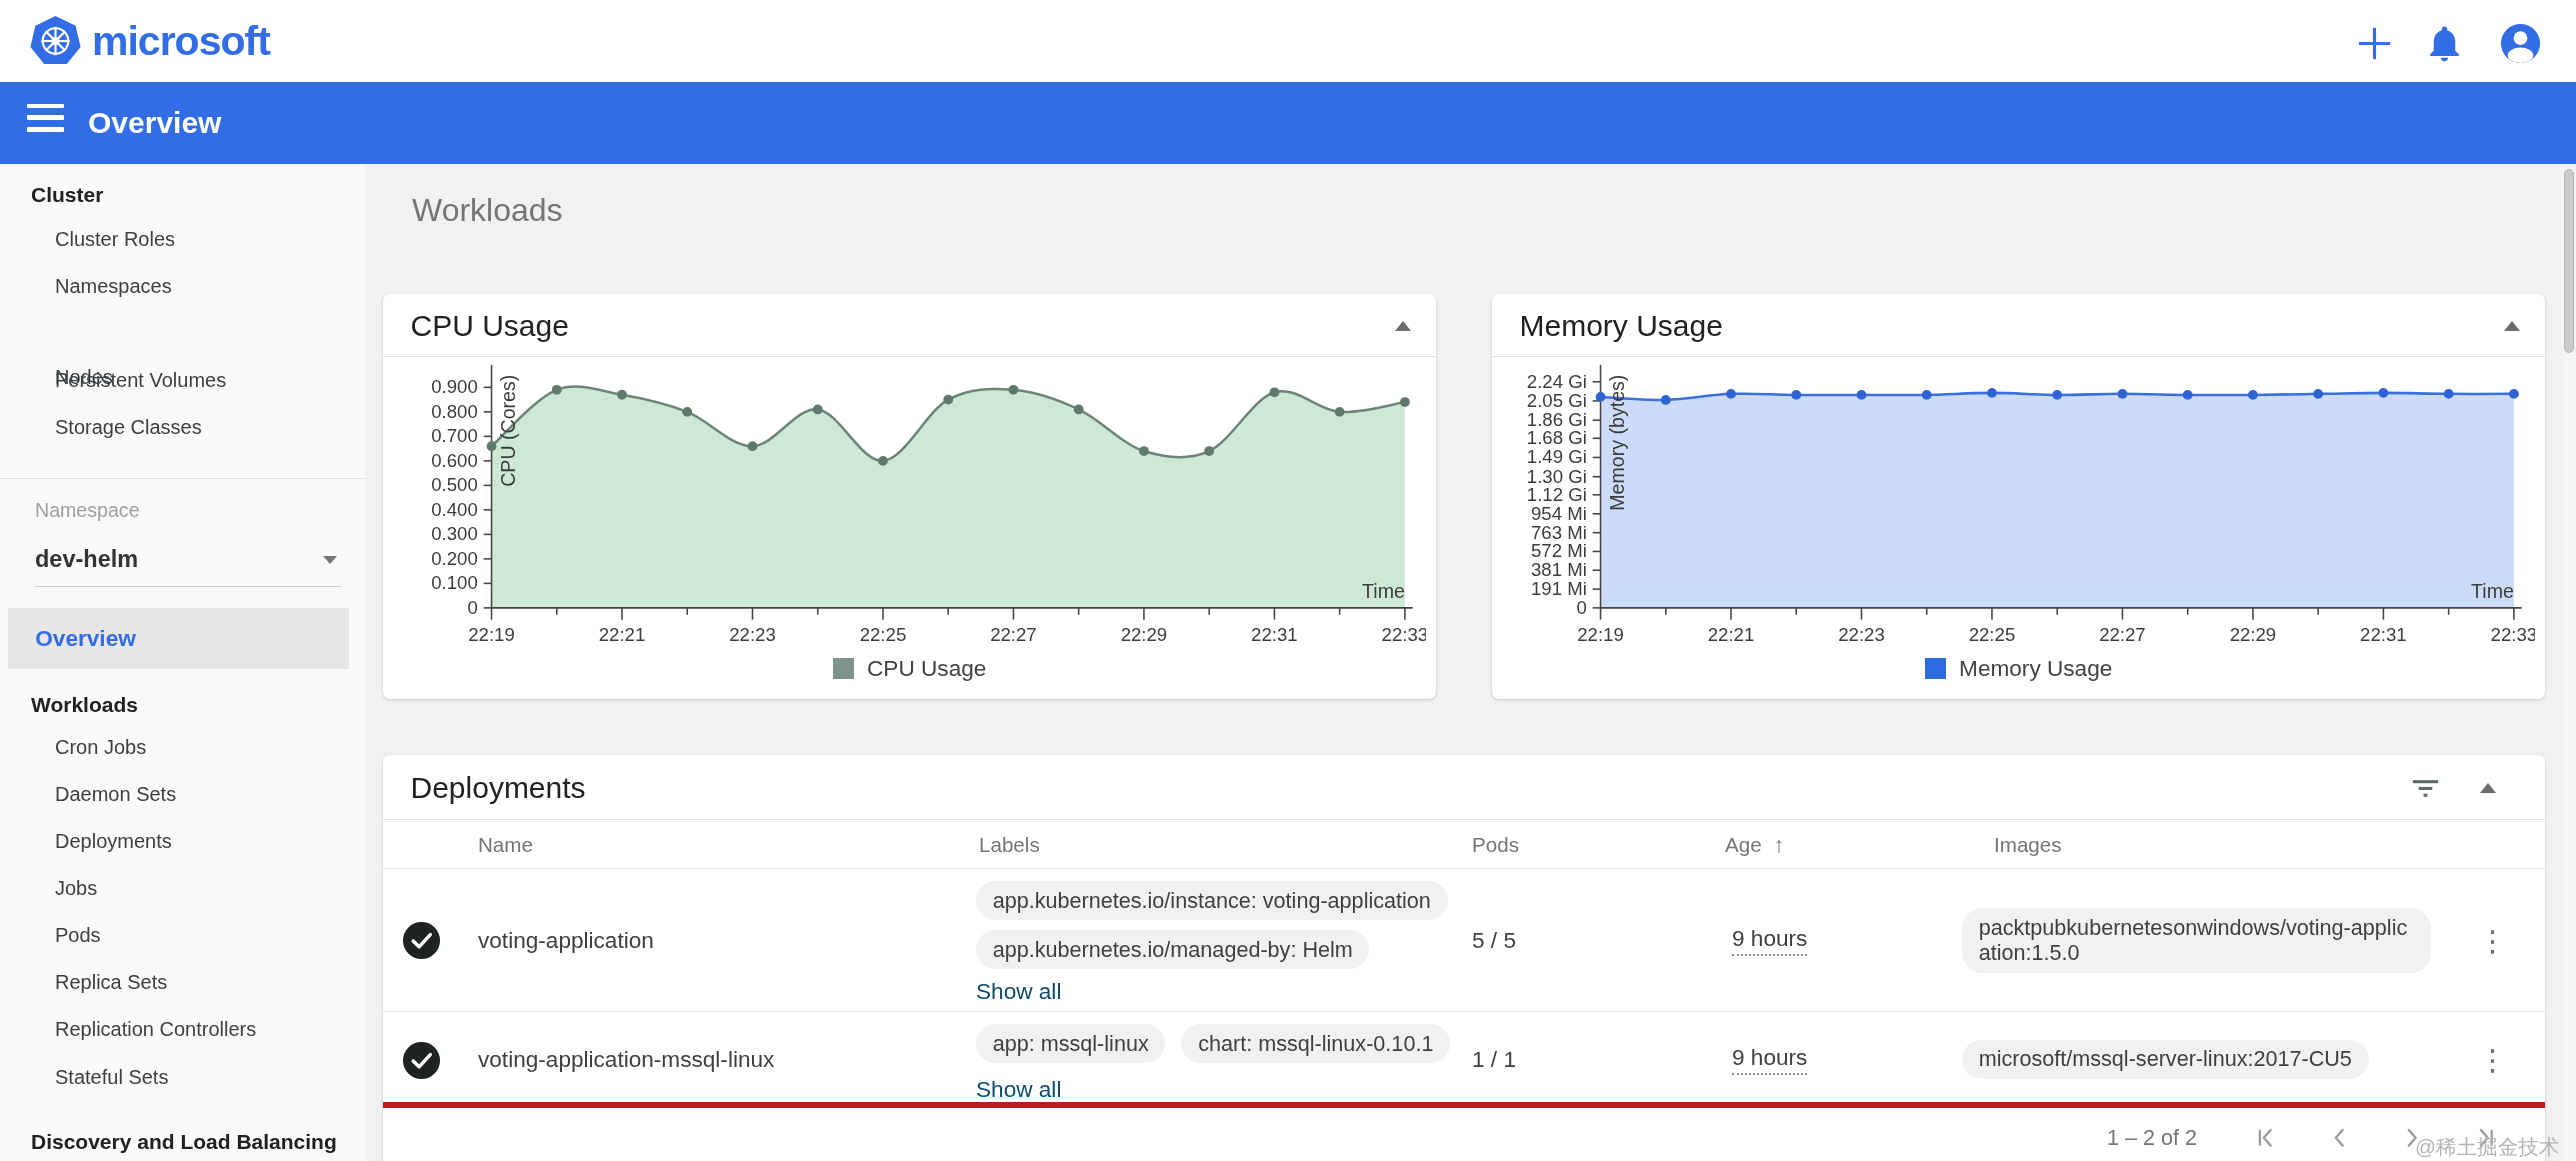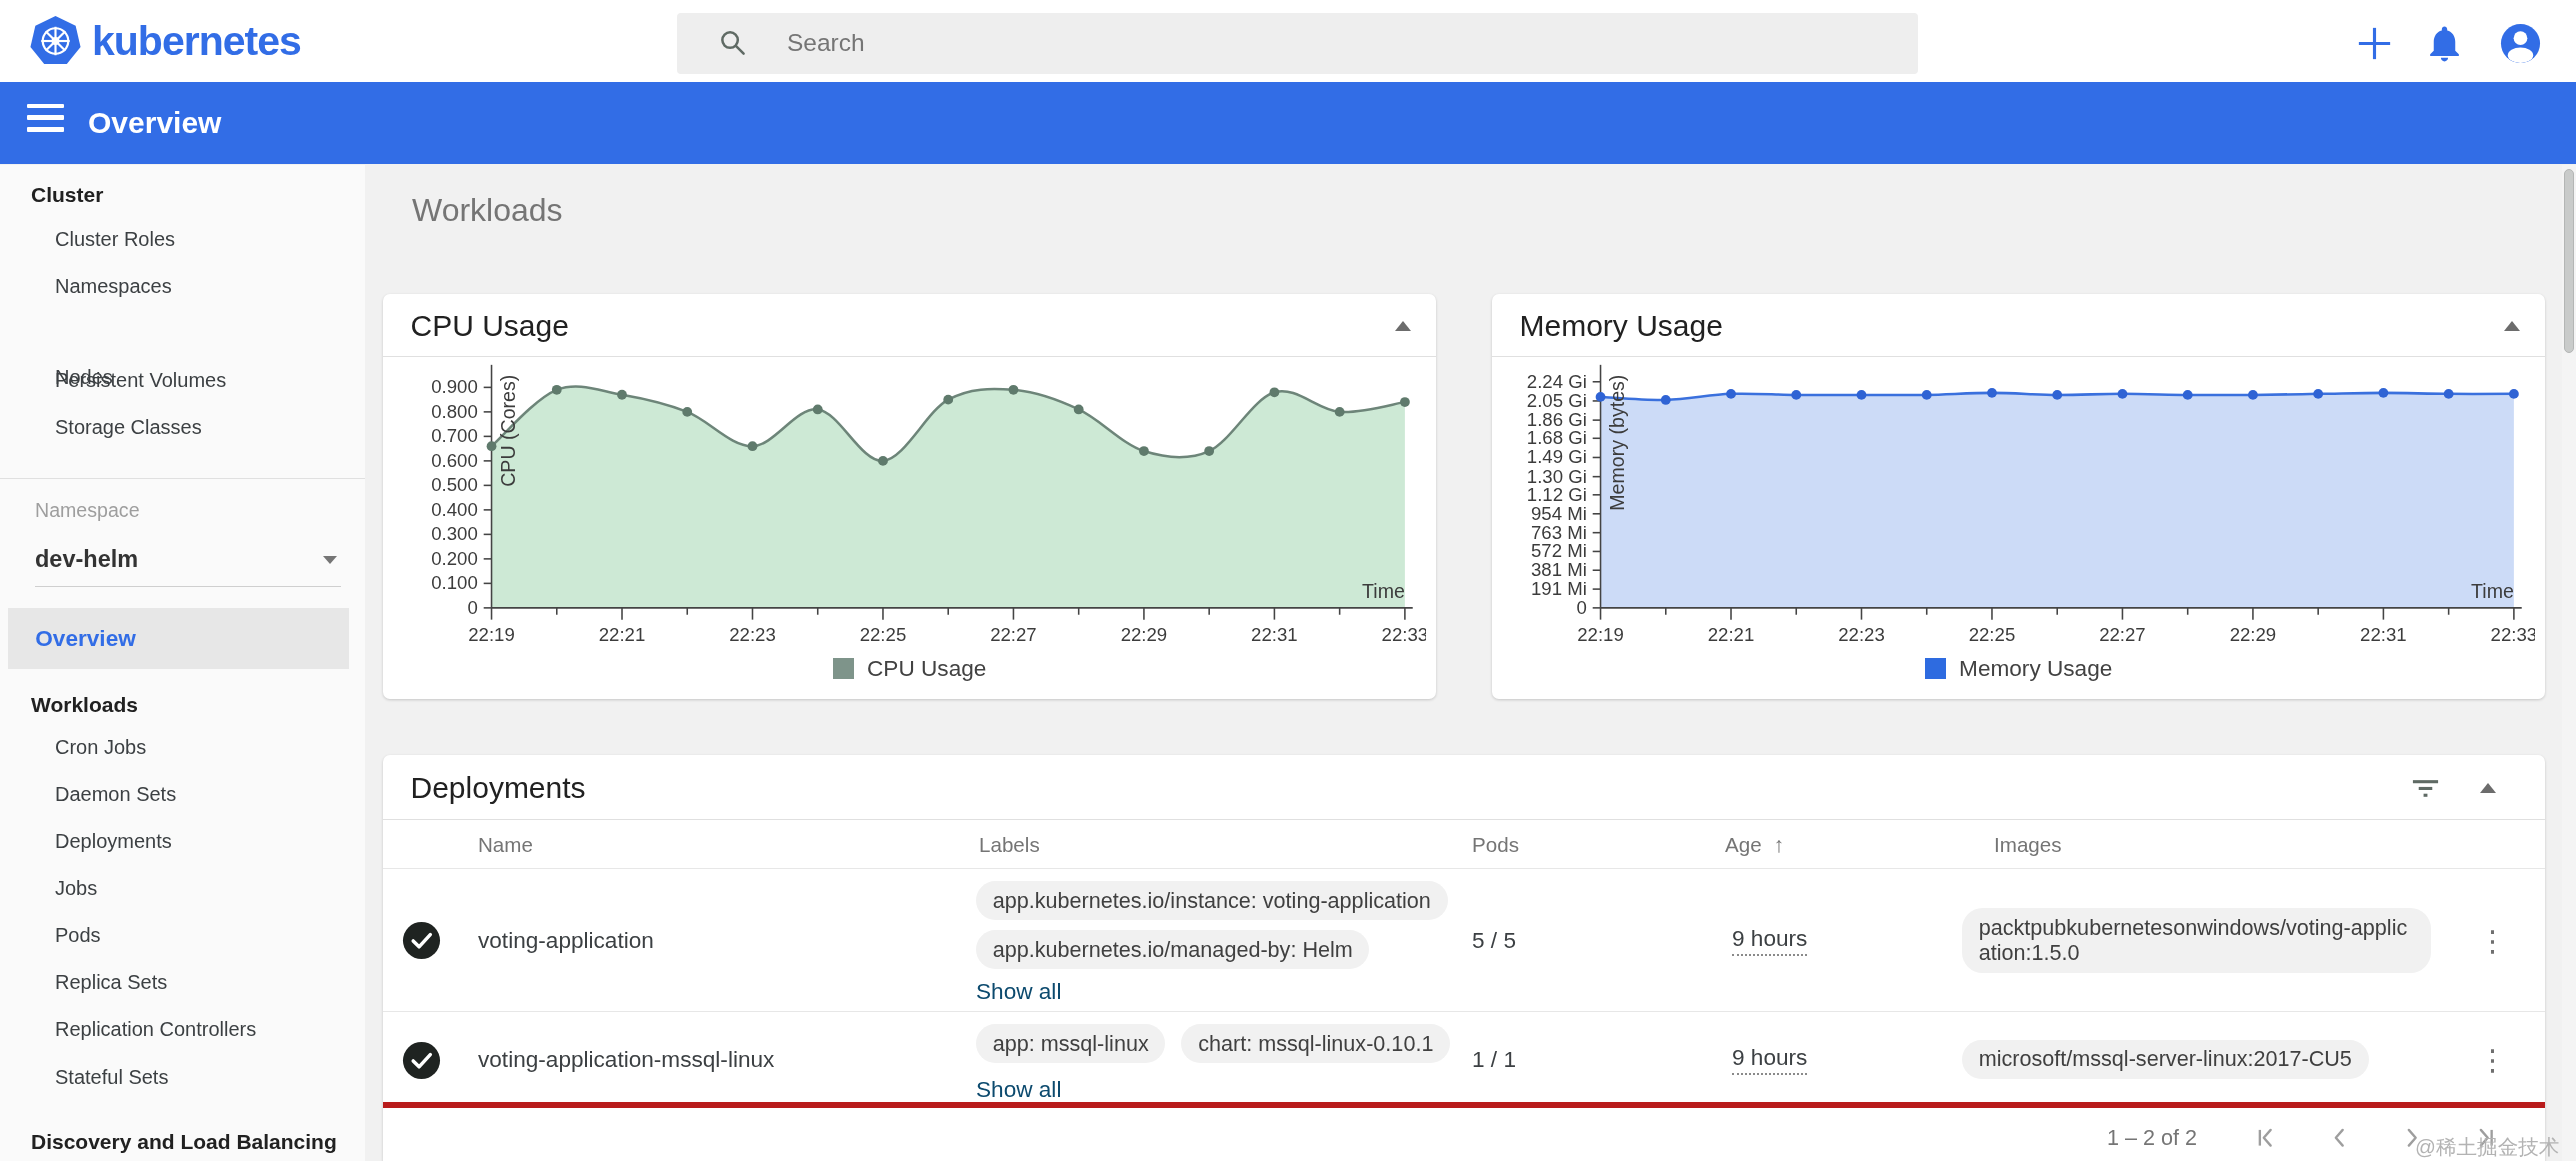--- a/index.html
+++ b/index.html
@@ -96,29 +96,22 @@
       <polygon points="28,2 48.5,12 53.5,33.5 39.5,51 16.5,51 2.5,33.5 7.5,12" fill="#326de6"></polygon>
       <g stroke="#ffffff" stroke-width="2.2" fill="none">
         <circle cx="28" cy="27.5" r="13"></circle>
         <line x1="28" y1="13" x2="28" y2="42"></line>
         <line x1="13.5" y1="27.5" x2="42.5" y2="27.5"></line>
         <line x1="18" y1="17.5" x2="38" y2="37.5"></line>
         <line x1="38" y1="17.5" x2="18" y2="37.5"></line>
       </g>
       <circle cx="28" cy="27.5" r="4" fill="#ffffff"></circle>
     </svg>
-    <div class="brand-text">kubernetes</div>
-
-    <div class="searchbar">
-      <svg width="29" height="29" viewBox="0 0 30 30">
-        <circle cx="12.5" cy="12.5" r="8" fill="none" stroke="#5f6a64" stroke-width="2.6"></circle>
-        <line x1="18.5" y1="18.5" x2="26.5" y2="26.5" stroke="#5f6a64" stroke-width="2.6" stroke-linecap="round"></line>
-      </svg>
-      <input type="text" placeholder="Search" style="">
-    </div>
+    <div class="brand-text">microsoft</div>
+
 
     <svg class="topbar-icon" style="left:2353px" viewBox="0 0 44 44">
       <line x1="22" y1="6" x2="22" y2="38" stroke="#326de6" stroke-width="3.2"></line>
       <line x1="6" y1="22" x2="38" y2="22" stroke="#326de6" stroke-width="3.2"></line>
     </svg>
     <svg class="topbar-icon" style="left:2423px" viewBox="0 0 24 24">
       <path fill="#326de6" d="M12 22c1.1 0 2-.9 2-2h-4c0 1.1.9 2 2 2zm6-6v-5c0-3.07-1.63-5.64-4.5-6.32V4c0-.83-.67-1.5-1.5-1.5s-1.5.67-1.5 1.5v.68C7.64 5.36 6 7.92 6 11v5l-2 2v1h16v-1l-2-2z"></path>
     </svg>
     <svg class="topbar-icon" style="left:2499px" viewBox="0 0 44 44">
       <defs>

